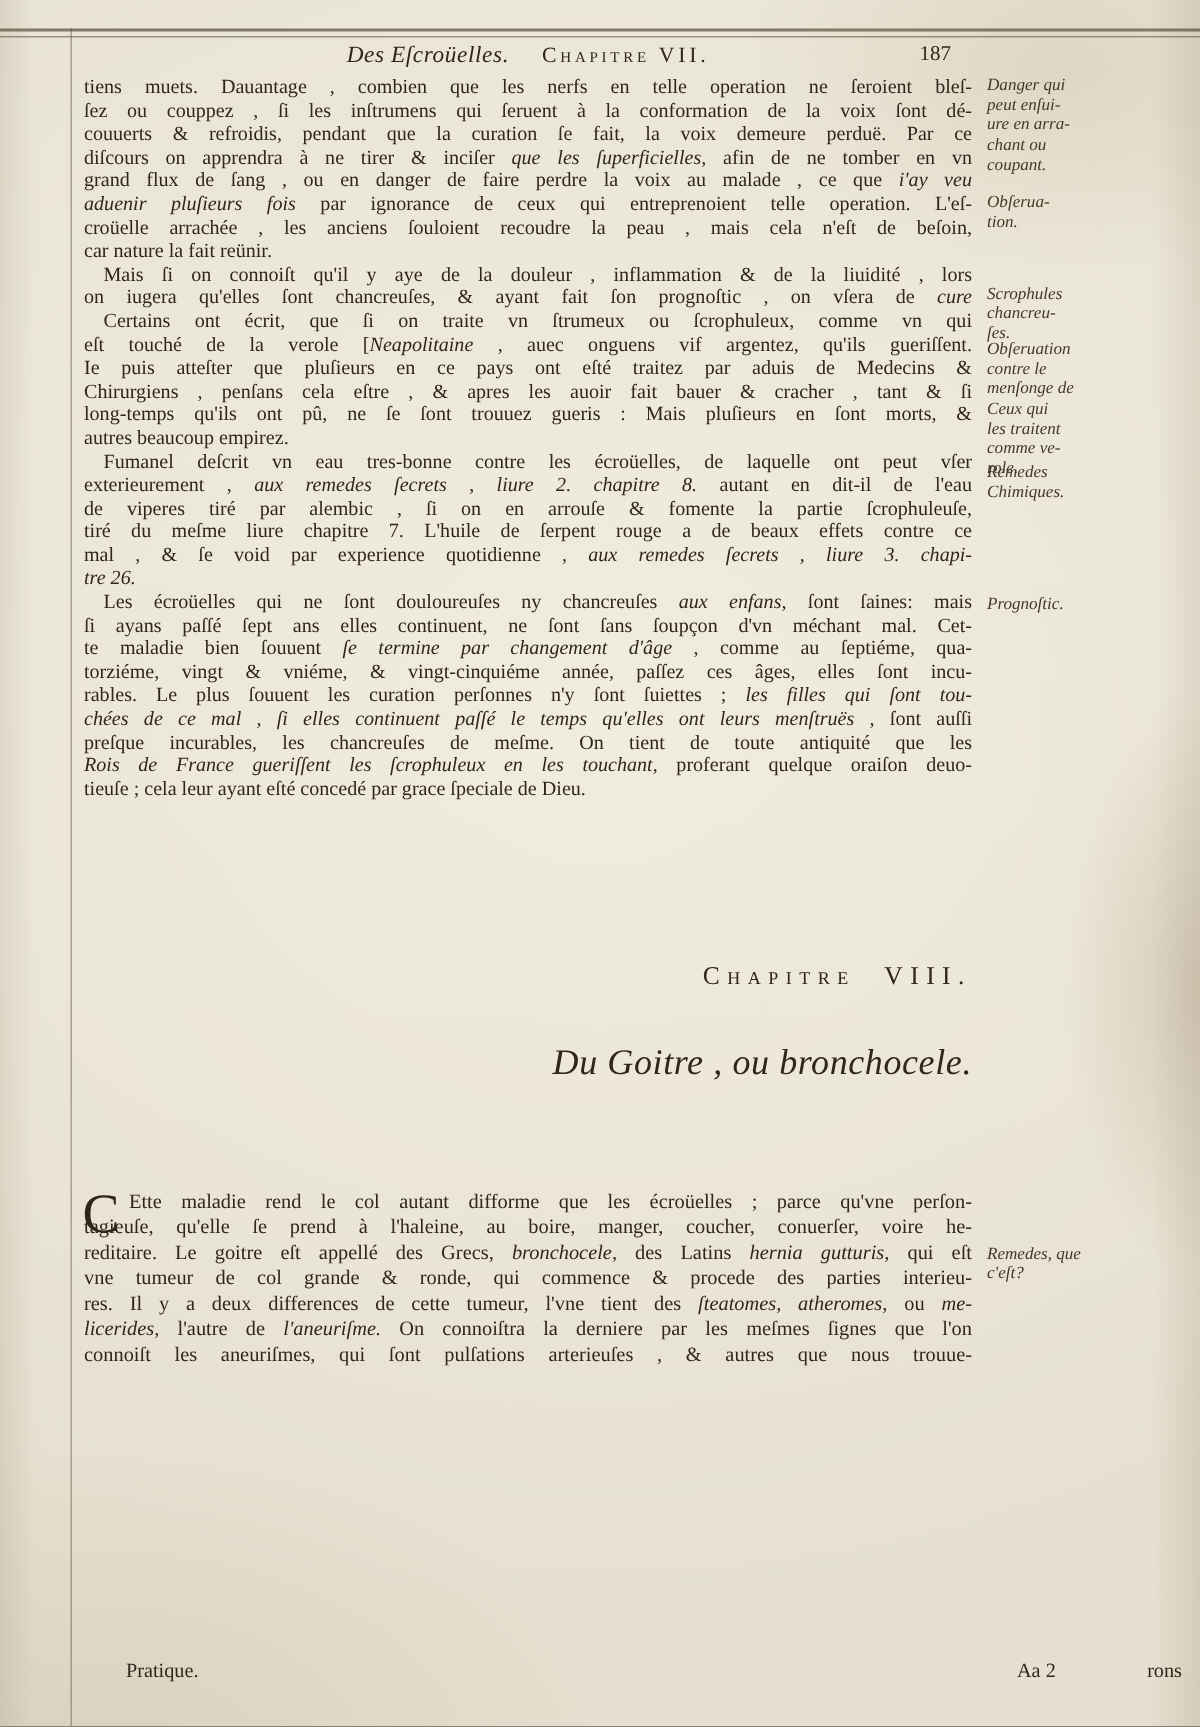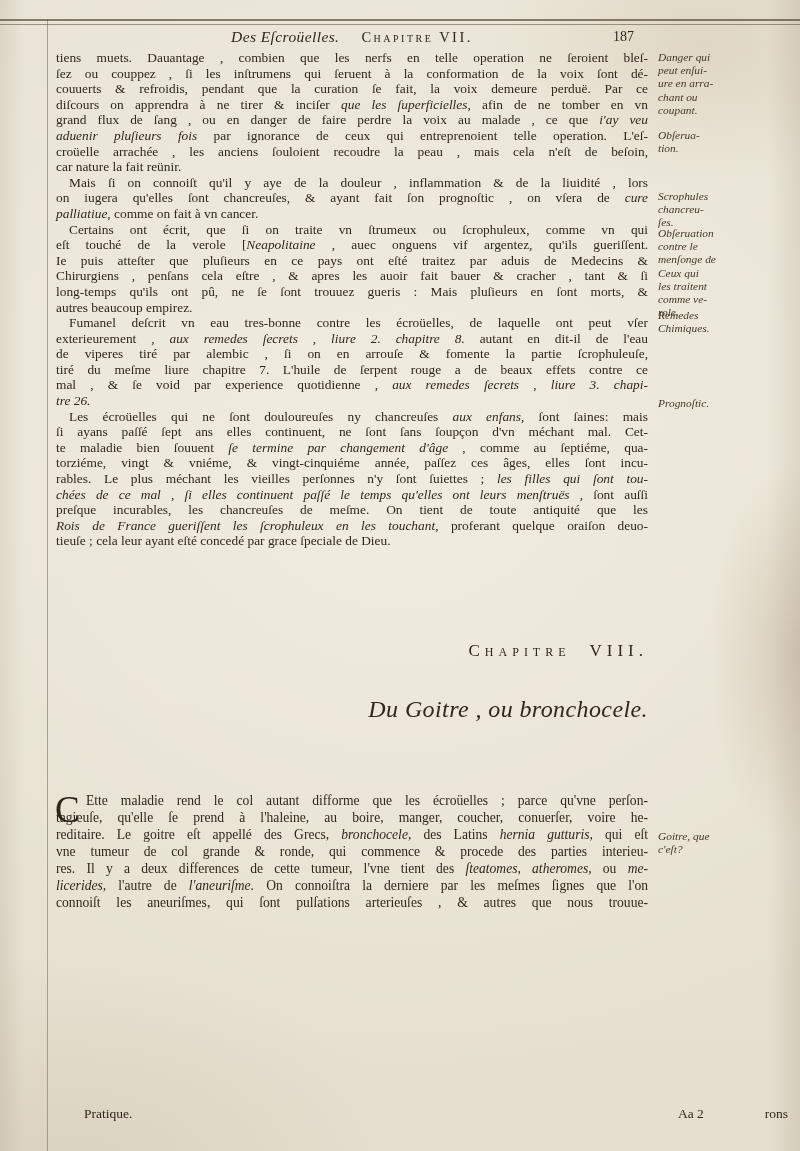--- a/index.html
+++ b/index.html
@@ -79,21 +79,20 @@
           <div class="line"><span>couuerts &amp; refroidis, pendant que la curation ſe fait, la voix demeure perduë. Par ce</span></div>
           <div class="line"><span>diſcours on apprendra à ne tirer &amp; inciſer </span><span class="it">que les ſuperficielles,</span><span> afin de ne tomber en vn</span></div>
           <div class="line"><span>grand flux de ſang , ou en danger de faire perdre la voix au malade , ce que </span><span class="it">i'ay veu</span></div>
           <div class="line"><span class="it">aduenir pluſieurs fois</span><span> par ignorance de ceux qui entreprenoient telle operation. L'eſ-</span></div>
           <div class="line"><span>croüelle arrachée , les anciens ſouloient recoudre la peau , mais cela n'eſt de beſoin,</span></div>
           <div class="line end"><span>car nature la fait reünir.</span></div>
         </div>
         <div class="para">
           <div class="line ind"><span>Mais ſi on connoiſt qu'il y aye de la douleur , inflammation &amp; de la liuidité , lors</span></div>
           <div class="line"><span>on iugera qu'elles ſont chancreuſes, &amp; ayant fait ſon prognoſtic , on vſera de </span><span class="it">cure</span></div>
-          <div class="line end"><span class="it">palliatiue,</span><span> comme on fait à vn cancer.</span></div>
         </div>
         <div class="para">
           <div class="line ind"><span>Certains ont écrit, que ſi on traite vn ſtrumeux ou ſcrophuleux, comme vn qui</span></div>
           <div class="line"><span>eſt touché de la verole [</span><span class="it">Neapolitaine</span><span> , auec onguens vif argentez, qu'ils gueriſſent.</span></div>
           <div class="line"><span>Ie puis atteſter que pluſieurs en ce pays ont eſté traitez par aduis de Medecins &amp;</span></div>
           <div class="line"><span>Chirurgiens , penſans cela eſtre , &amp; apres les auoir fait bauer &amp; cracher , tant &amp; ſi</span></div>
           <div class="line"><span>long-temps qu'ils ont pû, ne ſe ſont trouuez gueris : Mais pluſieurs en ſont morts, &amp;</span></div>
           <div class="line end"><span>autres beaucoup empirez.</span></div>
         </div>
         <div class="para">
@@ -102,21 +101,21 @@
           <div class="line"><span>de viperes tiré par alembic , ſi on en arrouſe &amp; fomente la partie ſcrophuleuſe,</span></div>
           <div class="line"><span>tiré du meſme liure chapitre 7. L'huile de ſerpent rouge a de beaux effets contre ce</span></div>
           <div class="line"><span>mal , &amp; ſe void par experience quotidienne , </span><span class="it">aux remedes ſecrets , liure 3. chapi-</span></div>
           <div class="line end"><span class="it">tre 26.</span></div>
         </div>
         <div class="para">
           <div class="line ind"><span>Les écroüelles qui ne ſont douloureuſes ny chancreuſes </span><span class="it">aux enfans,</span><span> ſont ſaines: mais</span></div>
           <div class="line"><span>ſi ayans paſſé ſept ans elles continuent, ne ſont ſans ſoupçon d'vn méchant mal. Cet-</span></div>
           <div class="line"><span>te maladie bien ſouuent </span><span class="it">ſe termine par changement d'âge</span><span> , comme au ſeptiéme, qua-</span></div>
           <div class="line"><span>torziéme, vingt &amp; vniéme, &amp; vingt-cinquiéme année, paſſez ces âges, elles ſont incu-</span></div>
-          <div class="line"><span>rables. Le plus méchant les vieilles perſonnes n'y ſont ſuiettes ; </span><span class="it">les filles qui ſont tou-</span></div>
+          <div class="line"><span>rables. Le plus ſouuent les curation perſonnes n'y ſont ſuiettes ; </span><span class="it">les filles qui ſont tou-</span></div>
           <div class="line"><span class="it">chées de ce mal , ſi elles continuent paſſé le temps qu'elles ont leurs menſtruës</span><span> , ſont auſſi</span></div>
           <div class="line"><span>preſque incurables, les chancreuſes de meſme. On tient de toute antiquité que les</span></div>
           <div class="line"><span class="it">Rois de France gueriſſent les ſcrophuleux en les touchant,</span><span> proferant quelque oraiſon deuo-</span></div>
           <div class="line end"><span>tieuſe ; cela leur ayant eſté concedé par grace ſpeciale de Dieu.</span></div>
         </div>
       </div>
     <aside class="notes">
       <div class="note" style="top:0">Danger qui
 peut enſui-
 ure en arra-
@@ -150,21 +149,21 @@
             <div class="line dc"><span>Ette maladie rend le col autant difforme que les écroüelles ; parce qu'vne perſon-</span></div>
             <div class="line"><span>tagieuſe, qu'elle ſe prend à l'haleine, au boire, manger, coucher, conuerſer, voire he-</span></div>
             <div class="line"><span>reditaire. Le goitre eſt appellé des Grecs, </span><span class="it">bronchocele,</span><span> des Latins </span><span class="it">hernia gutturis,</span><span> qui eſt</span></div>
             <div class="line"><span>vne tumeur de col grande &amp; ronde, qui commence &amp; procede des parties interieu-</span></div>
             <div class="line"><span>res. Il y a deux differences de cette tumeur, l'vne tient des </span><span class="it">ſteatomes, atheromes,</span><span> ou </span><span class="it">me-</span></div>
             <div class="line"><span class="it">licerides,</span><span> l'autre de </span><span class="it">l'aneuriſme.</span><span> On connoiſtra la derniere par les meſmes ſignes que l'on</span></div>
             <div class="line"><span>connoiſt les aneuriſmes, qui ſont pulſations arterieuſes , &amp; autres que nous trouue-</span></div>
           </div>
         </div>
     </div>
-    <div class="note ch8-note">Goitre, que
+    <div class="note ch8-note">Remedes, que
 c'eſt?</div>
   </div>
 
   <div class="footer">
     <span class="f-left">Pratique.</span>
     <span class="f-sig">Aa 2</span>
     <span class="f-catch">rons</span>
   </div>
 
 </div>

